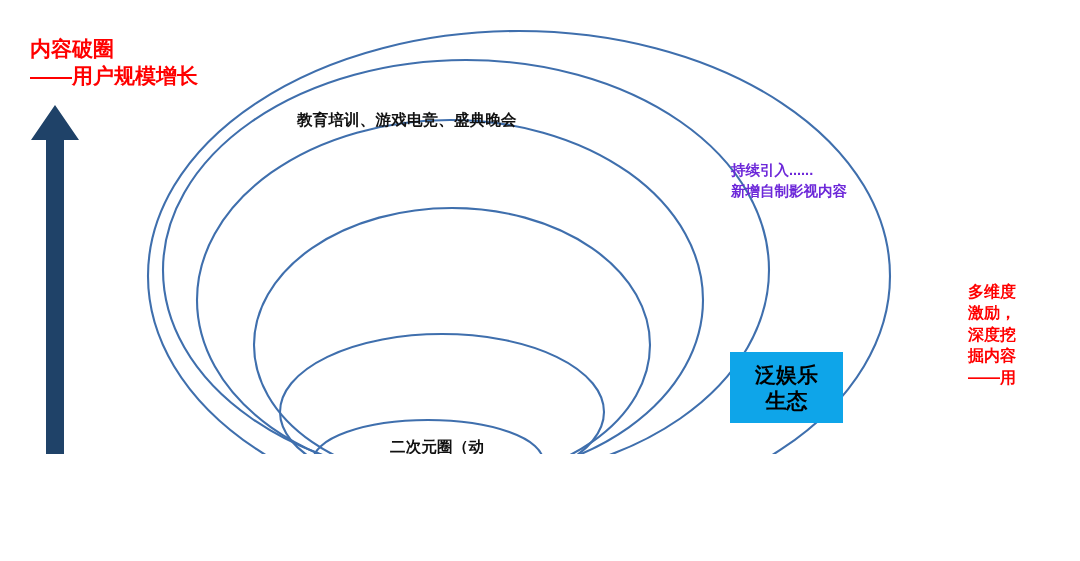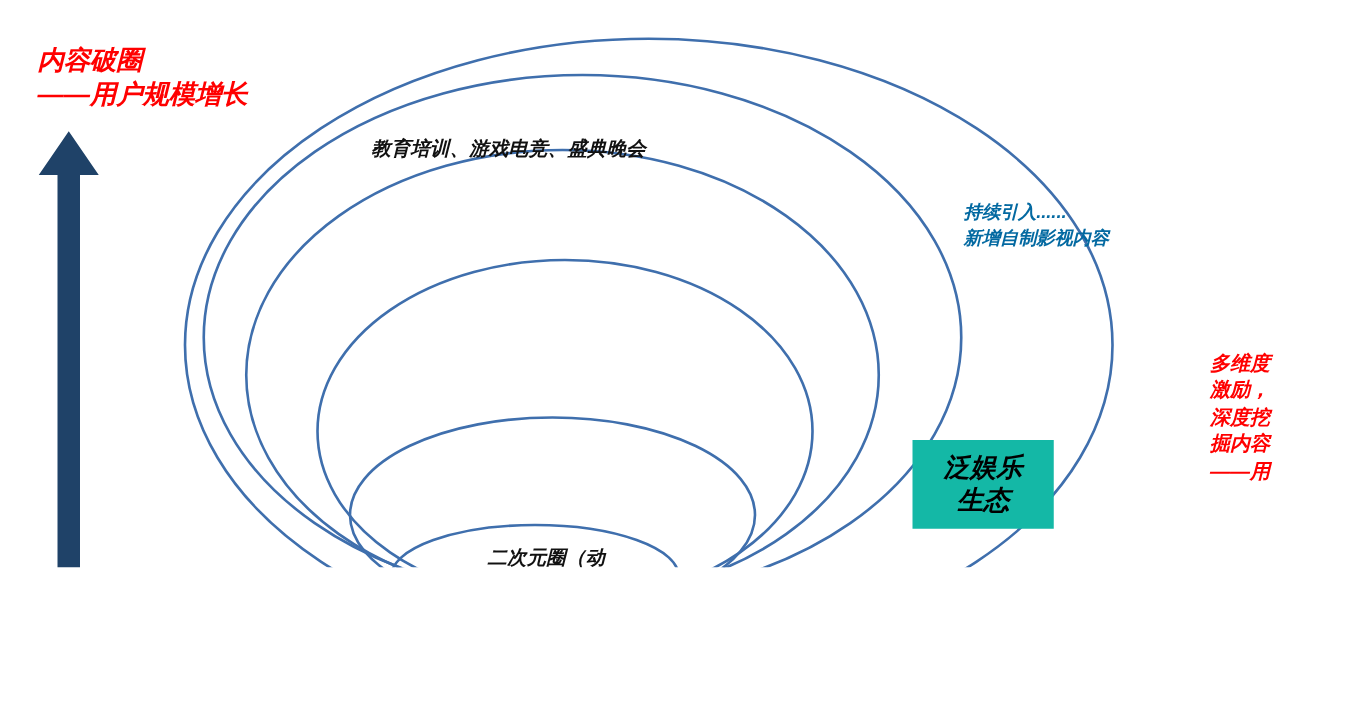--- a/index.html
+++ b/index.html
@@ -10,21 +10,20 @@
   }
   body {
     font-family: "Liberation Sans", "DejaVu Sans", sans-serif;
   }
   #canvas {
     position: relative;
     width: 1080px;
     height: 454px;
     background: #ffffff;
     overflow: hidden;
-    font-style: italic;
   }
   #diagram-svg {
     position: absolute;
     left: 0;
     top: 0;
     width: 1080px;
     height: 561px;
   }
   .lbl {
     position: absolute;
@@ -53,35 +52,35 @@
   #axis-label-horizontal {
     position: absolute;
     left: 968px;
     top: 281px;
     font-size: 16px;
     width: 100px;
     line-height: 1.34;
   }
   #side-note {
     position: absolute;
-    left: 771px;
+    left: 731px;
     top: 160px;
     font-size: 14.5px;
     font-weight: 700;
-    color: #0369a1;
+    color: #6d28d9;
     line-height: 1.42;
     white-space: pre-line;
   }
   #eco-badge {
     position: absolute;
     left: 730px;
     top: 352px;
     width: 113px;
     height: 71px;
-    background: #14b8a6;
+    background: #0ea5e9;
     display: flex;
     flex-direction: column;
     align-items: center;
     justify-content: center;
     color: #000000;
     font-size: 21px;
     font-weight: 700;
     line-height: 1.22;
     white-space: pre-line;
     text-align: center;

